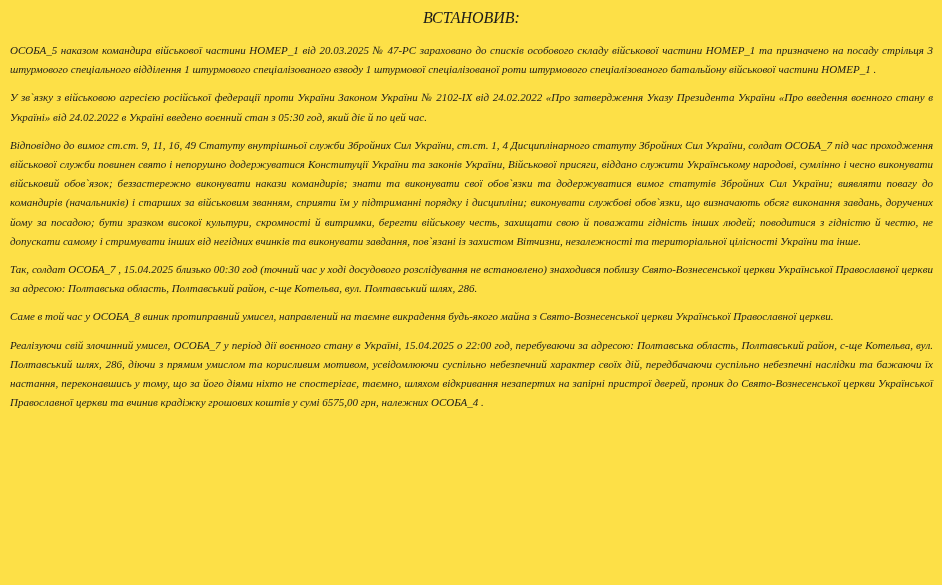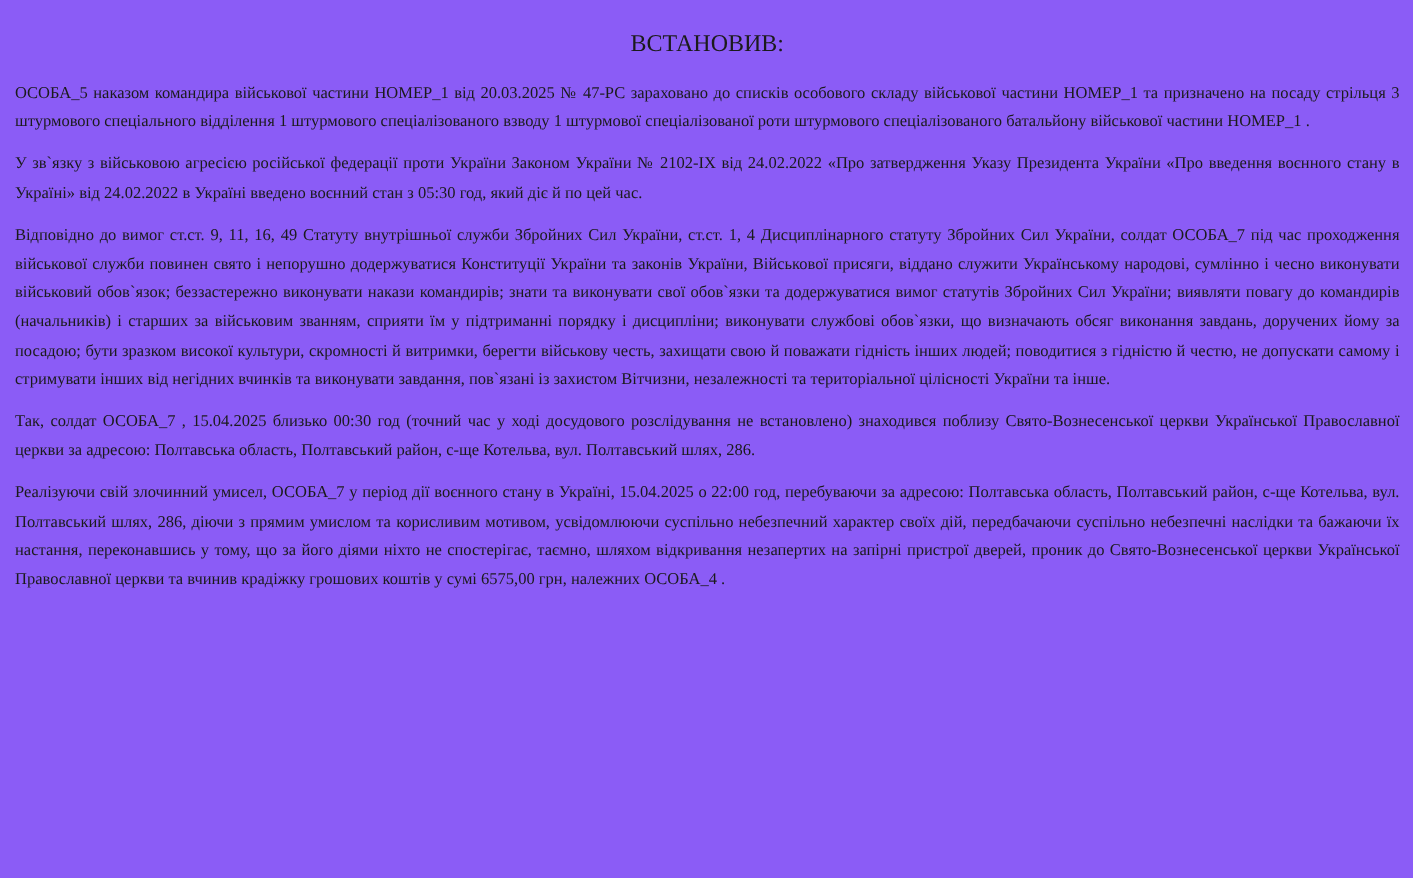--- a/index.html
+++ b/index.html
@@ -4,25 +4,26 @@
 <style>
   html, body {
     margin: 0;
     padding: 0;
     background: #fcfcfc;
   }
   .doc {
     width: 942px;
     height: 585px;
     box-sizing: border-box;
-    padding: 20px 9px 0 10px;
+    padding: 8px 9px 0 10px;
     overflow: hidden;
     font-family: "Liberation Serif", "DejaVu Serif", serif;
     color: #1b1b1b;
-    background: #8b5cf6;
+    background: #fde047;
+    font-style: italic;
   }
   .heading {
     font-size: 16px;
     font-weight: normal;
     text-align: center;
     margin: 0 0 14px 0;
     line-height: 19px;
   }
   .para {
     font-size: 11px;
@@ -33,14 +34,15 @@
 </style>
 </head>
 <body>
 
 <main class="doc">
   <h1 class="heading">ВСТАНОВИВ:</h1>
   <p class="para">ОСОБА_5 наказом командира військової частини НОМЕР_1 від 20.03.2025 № 47-РС зараховано до списків особового складу військової частини НОМЕР_1 та призначено на посаду стрільця 3 штурмового спеціального відділення 1 штурмового спеціалізованого взводу 1 штурмової спеціалізованої роти штурмового спеціалізованого батальйону військової частини НОМЕР_1 .</p>
   <p class="para">У зв`язку з військовою агресією російської федерації проти України Законом України № 2102-IX від 24.02.2022 «Про затвердження Указу Президента України «Про введення воєнного стану в Україні» від 24.02.2022 в Україні введено воєнний стан з 05:30 год, який діє й по цей час.</p>
   <p class="para">Відповідно до вимог ст.ст. 9, 11, 16, 49 Статуту внутрішньої служби Збройних Сил України, ст.ст. 1, 4 Дисциплінарного статуту Збройних Сил України, солдат ОСОБА_7 під час проходження військової служби повинен свято і непорушно додержуватися Конституції України та законів України, Військової присяги, віддано служити Українському народові, сумлінно і чесно виконувати військовий обов`язок; беззастережно виконувати накази командирів; знати та виконувати свої обов`язки та додержуватися вимог статутів Збройних Сил України; виявляти повагу до командирів (начальників) і старших за військовим званням, сприяти їм у підтриманні порядку і дисципліни; виконувати службові обов`язки, що визначають обсяг виконання завдань, доручених йому за посадою; бути зразком високої культури, скромності й витримки, берегти військову честь, захищати свою й поважати гідність інших людей; поводитися з гідністю й честю, не допускати самому і стримувати інших від негідних вчинків та виконувати завдання, пов`язані із захистом Вітчизни, незалежності та територіальної цілісності України та інше.</p>
   <p class="para">Так, солдат ОСОБА_7 , 15.04.2025 близько 00:30 год (точний час у ході досудового розслідування не встановлено) знаходився поблизу Свято-Вознесенської церкви Української Православної церкви за адресою: Полтавська область, Полтавський район, с-ще Котельва, вул. Полтавський шлях, 286.</p>
+  <p class="para">Саме в той час у ОСОБА_8 виник протиправний умисел, направлений на таємне викрадення будь-якого майна з Свято-Вознесенської церкви Української Православної церкви.</p>
   <p class="para">Реалізуючи свій злочинний умисел, ОСОБА_7 у період дії воєнного стану в Україні, 15.04.2025 о 22:00 год, перебуваючи за адресою: Полтавська область, Полтавський район, с-ще Котельва, вул. Полтавський шлях, 286, діючи з прямим умислом та корисливим мотивом, усвідомлюючи суспільно небезпечний характер своїх дій, передбачаючи суспільно небезпечні наслідки та бажаючи їх настання, переконавшись у тому, що за його діями ніхто не спостерігає, таємно, шляхом відкривання незапертих на запірні пристрої дверей, проник до Свято-Вознесенської церкви Української Православної церкви та вчинив крадіжку грошових коштів у сумі 6575,00 грн, належних ОСОБА_4 .</p>
 </main>
 
 </body></html>

